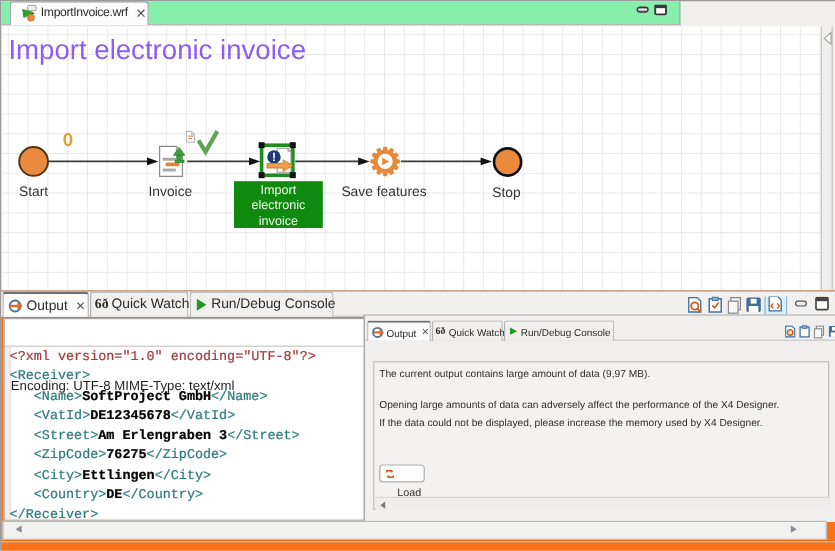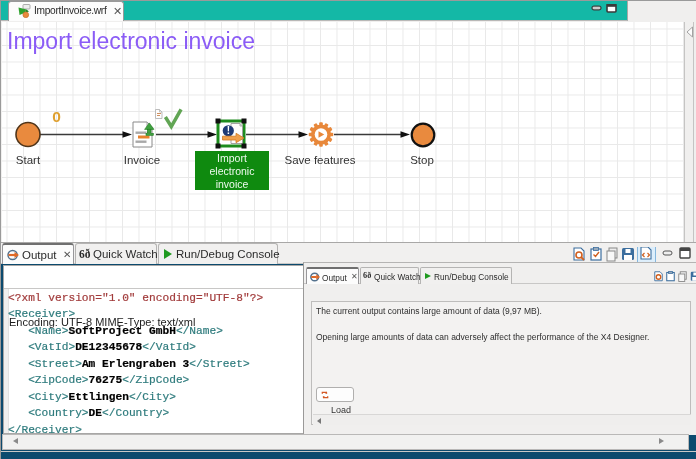--- a/index.html
+++ b/index.html
@@ -2,35 +2,35 @@
 <html><head>
 <meta charset="utf-8">
 <style>
 * { margin:0; padding:0; box-sizing:border-box; }
 html,body { width:696px; height:459px; overflow:hidden; }
 body { font-family:"Liberation Sans", sans-serif; background:#f0efee; position:relative; }
 #root { position:absolute; left:0; top:0; width:696px; height:459px; border-left:1px solid #9a9a9a; border-top:1px solid #9a9a9a; }
 .nw { white-space:nowrap; }
 
 
-#toptabs { position:absolute; left:0; top:0; width:627px; height:20px; background:#14b8a6; border-bottom:1px solid #b9b8b7; border-right:1px solid #a9a8a7; }
+#toptabs { position:absolute; left:0; top:0; width:566px; height:20px; background:#86efac; border-bottom:1px solid #b9b8b7; border-right:1px solid #a9a8a7; }
 #toptab1 { position:absolute; left:7px; top:0px; width:116px; height:20px; background:#fcfcfc; border:1px solid #999; border-bottom:none; border-radius:3px 3px 0 0; font-size:12px; color:#2b2b2b; }
 #toptab1 .lbl { position:absolute; left:25px; top:3px; white-space:nowrap; font-size:10.2px; letter-spacing:-0.3px; }
 #toptab1 .x { position:absolute; left:104px; top:3px; color:#555; font-size:11px; }
 #winbtns { position:absolute; right:7px; top:3px; }
 
 
 #canvas { position:absolute; left:1px; top:21px; width:683px; height:220px; background-color:#ffffff;
   background-image: linear-gradient(to right, #e9e9e9 1px, transparent 1px), linear-gradient(to bottom, #e9e9e9 1px, transparent 1px);
   background-size:16.5px 16.5px; background-position:4.5px 6.5px; }
 #vscroll { position:absolute; left:683px; top:21px; width:10px; height:220px; background:#f0efee; border-left:1px solid #c5c4c3; border-right:1px solid #c5c4c3; }
 #heading { position:absolute; left:6px; top:26.5px; font-size:23px; color:#8b5cf6; }
 
 
-#bpanel { position:absolute; left:0px; top:241px; width:696px; height:218px; background:#0c4a6e; border-top:1px solid #a9a8a7; }
+#bpanel { position:absolute; left:0px; top:241px; width:696px; height:218px; background:#f97316; border-top:1px solid #a9a8a7; }
 .btabbar { position:absolute; left:0; top:0; width:696px; height:21px; background:#f1f0ef; border-bottom:1px solid #c8c7c6; }
 .btab { position:absolute; top:0; height:21px; font-size:11.5px; color:#2b2b2b; background:#f1f0ef; border:1px solid #b5b4b3; border-bottom:none; border-radius:3px 3px 0 0; }
 .btab.sel { background:#fcfcfc; border-color:#98979a; border-top:2px solid #6f6f6f; }
 
 
 #xmlarea { position:absolute; left:2px; top:22px; width:303px; height:169px; background:#ffffff; border:1px solid #a8a7a6; overflow:hidden; }
 #encline { position:absolute; left:5px; top:6px; font-size:11px; color:#1d1d1d; white-space:nowrap;margin-top:44px; }
 #xmlsep { position:absolute; left:0px; top:22px; width:301px; height:0; border-top:1px solid #c8c7c6; }
 #xmlruler { position:absolute; left:0px; top:23px; width:5px; height:144px; background:#efefee; border-right:1px solid #e2e2e1; }
 #xmlpre { position:absolute; left:4px; top:23.5px; font-family:"Liberation Mono", monospace; font-size:11.2px; line-height:16.5px; -webkit-text-stroke:0.2px; }
@@ -270,20 +270,21 @@
         </g>
         <g transform="translate(36,0) scale(0.75)">
           <rect x="1" y="1" width="12" height="12" rx="1.5" fill="#3c6e9e"></rect>
           <rect x="4.5" y="2" width="5" height="4" fill="#fff"></rect>
           <rect x="3" y="8" width="8" height="5" fill="#fff"></rect>
         </g>
       </svg>
       <div id="msgbox">
         <div class="t" style="top:3.5px;">The current output contains large amount of data (9,97 MB).</div>
         <div class="t" style="top:30px;">Opening large amounts of data can adversely affect the performance of the X4 Designer.</div>
+        <div class="t" style="top:45px;">If the data could not be displayed, please increase the memory used by X4 Designer.</div>
         <div id="loadbtn">
           <svg width="8" height="8" viewBox="0 0 12 12" style="position:absolute;left:4px;top:3px;">
             <path d="M2 4 L2 2 L8 2 L8 4 M10 8 L10 10 L4 10 L4 8" fill="none" stroke="#d45825" stroke-width="2"></path>
             <path d="M8 1 L10 3.5 L6 3.5 Z M4 11 L2 8.5 L6 8.5 Z" fill="#d45825"></path>
           </svg>
           <span style="position:absolute;left:14px;top:2px;margin-top:15px;">Load</span>
         </div>
         <div id="nscroll">
           <span class="arrL" style="left:4px;top:3px;border-right:4.5px solid #777;"></span>
         </div>

